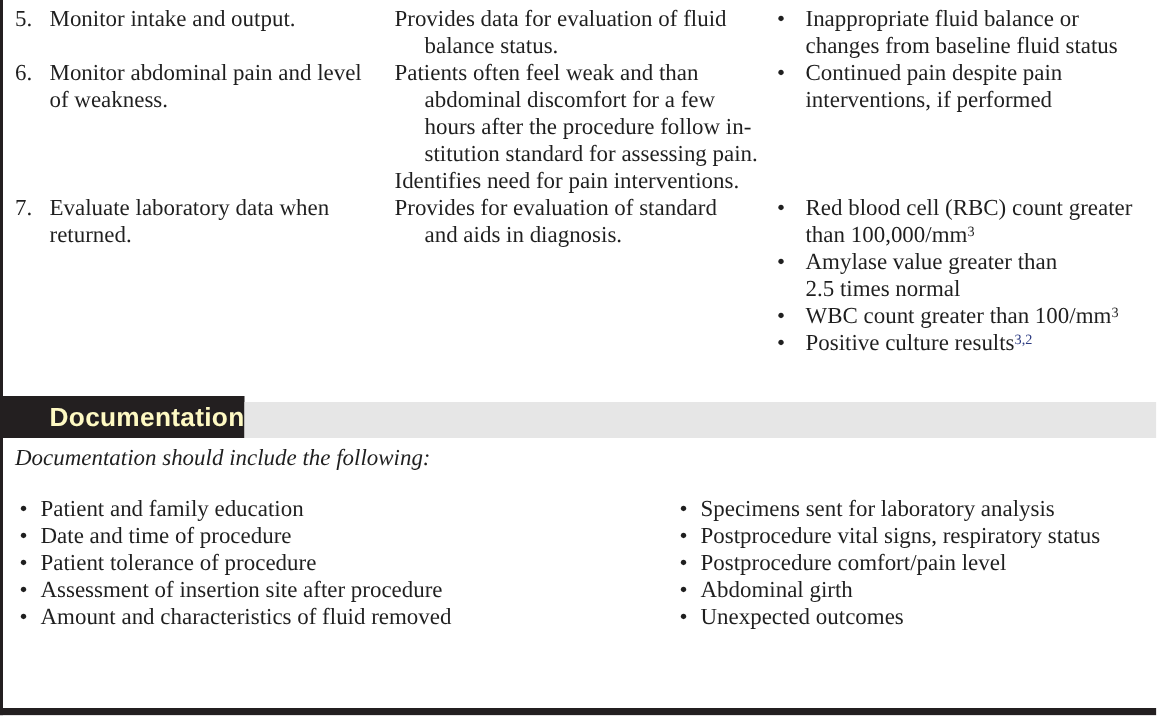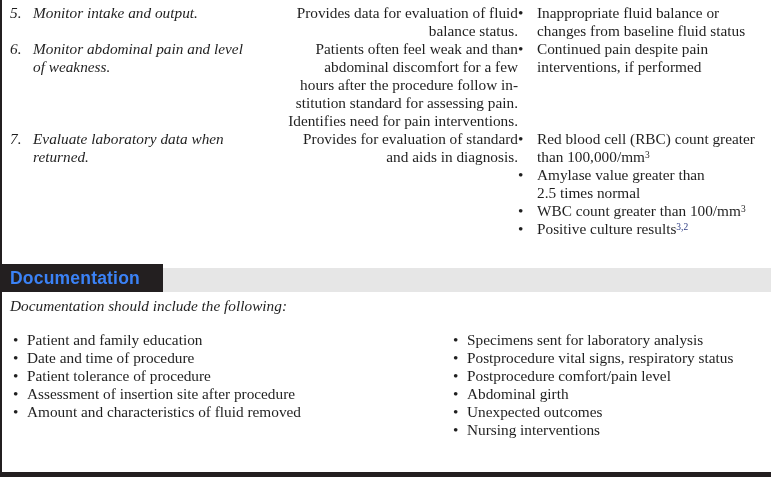--- a/index.html
+++ b/index.html
@@ -20,37 +20,38 @@
     overflow:hidden;
   }
   .left-rule{position:absolute;left:0;top:0;width:2px;height:477px;background:var(--bar-black);}
   .bottom-rule{position:absolute;left:0;bottom:0;width:771px;height:5px;background:var(--bar-black);}
 
   
   .table-section{padding:4px 0 0 10px;}
   .trow{display:grid;grid-template-columns:253px 255px 1fr;align-items:start;}
   .cell{min-width:0;}
   .hang{white-space:pre;margin:0;}
-  .step{padding-left:23px;text-indent:-23px;font-style:italic;}
+  .step{padding-left:23px;text-indent:-23px;}
   .step-num{display:inline-block;width:23px;text-indent:0;}
-  .rat{padding-left:20px;text-indent:-20px;text-align:right;}
+  .rat{padding-left:20px;text-indent:-20px;}
   .bullet-item{white-space:pre;padding-left:19px;text-indent:-19px;margin:0;}
   .bullet-glyph{display:inline-block;width:19px;text-indent:0;}
   sup{font-size:0.62em;line-height:0;position:relative;top:-0.45em;vertical-align:baseline;}
   sup.ref{color:var(--ref-blue);}
 
   
   .doc-header{display:flex;height:28px;margin-top:26px;}
   .doc-header-black{
     width:163px;box-sizing:border-box;
-    background:var(--bar-black);color:#3b82f6;
+    background:var(--bar-black);color:#fef9c3;
     font-family:"Liberation Sans", sans-serif;
     font-weight:bold;font-size:17.5px;
     display:flex;align-items:center;padding-left:10px;
     letter-spacing:0.2px;
+    justify-content:flex-end;
   }
   .doc-header-gray{flex:1;height:24px;margin-top:4px;background:var(--bar-gray);}
   .doc-intro{font-style:italic;margin:5px 0 16px 10px;line-height:18px;}
   .doc-lists{display:grid;grid-template-columns:392px 1fr;margin:1px 0 0 13px;gap:48px;}
   .doc-lists ul{list-style:none;margin:0;padding:0;}
   .doc-lists li{white-space:pre;padding-left:14px;text-indent:-14px;line-height:18px;}
   .doc-bullet{display:inline-block;width:14px;text-indent:0;}
 </style>
 </head>
 <body>
@@ -125,18 +126,17 @@
         <li><span class="doc-bullet">•</span>Patient tolerance of procedure</li>
         <li><span class="doc-bullet">•</span>Assessment of insertion site after procedure</li>
         <li><span class="doc-bullet">•</span>Amount and characteristics of fluid removed</li>
       </ul>
     <ul id="doc-right">
         <li><span class="doc-bullet">•</span>Specimens sent for laboratory analysis</li>
         <li><span class="doc-bullet">•</span>Postprocedure vital signs, respiratory status</li>
         <li><span class="doc-bullet">•</span>Postprocedure comfort/pain level</li>
         <li><span class="doc-bullet">•</span>Abdominal girth</li>
         <li><span class="doc-bullet">•</span>Unexpected outcomes</li>
-        <li><span class="doc-bullet">•</span>Nursing interventions</li>
       </ul>
   </div>
 
   <div class="bottom-rule"></div>
 </div>
 
 </body></html>

